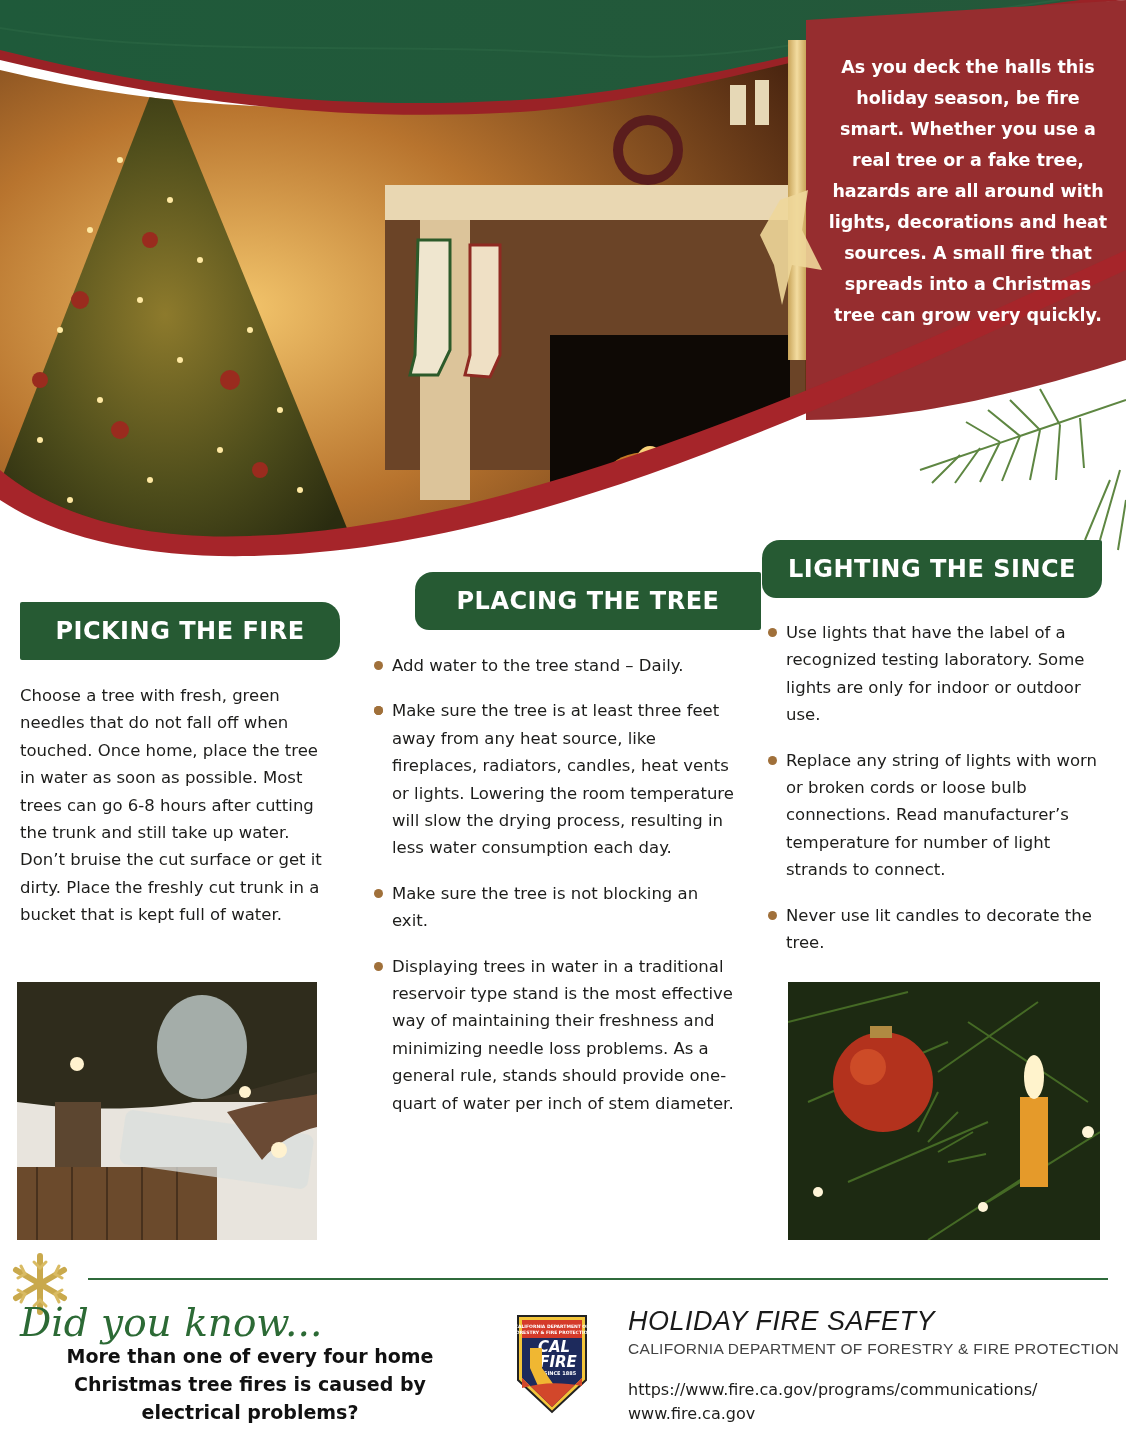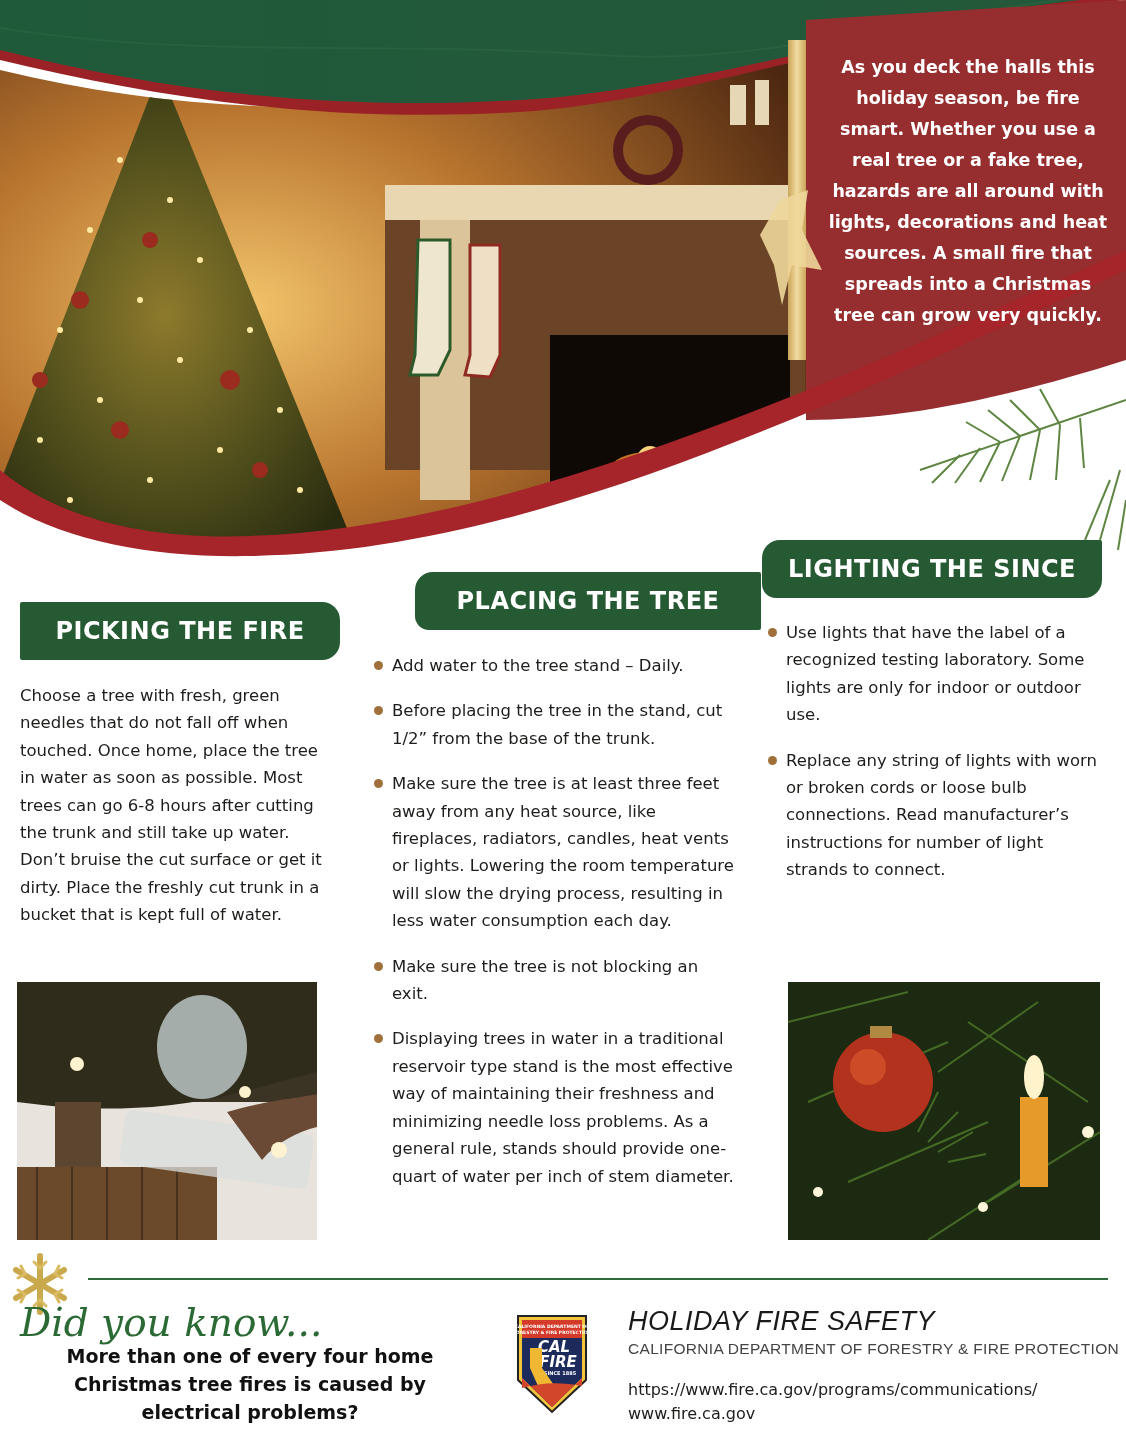--- a/index.html
+++ b/index.html
@@ -203,30 +203,31 @@
     <path d="M210 130 C 250 118, 290 115, 300 112 L 300 145 C 280 150, 260 160, 245 178 Z" fill="#6a4a34"></path>
     <circle cx="60" cy="82" r="7" fill="#fff2cf"></circle>
       <circle cx="228" cy="110" r="6" fill="#fff2cf"></circle>
       <circle cx="262" cy="168" r="8" fill="#fff2cf"></circle>
   </svg>
 </div>
 
 <div class="section-header sh-placing">PLACING THE TREE</div>
 <ul class="bullets placing-list">
   <li><span class="dot"></span><span>Add water to the tree stand – Daily.</span></li>
-  <li><span class="dot"></span><span>Before placing the tree in the stand, cut 1/2” from the base of the trunk.</span></li>
+  <li><span class="dot"></span></li>
   <li><span class="dot"></span><span>Make sure the tree is at least three feet away from any heat source, like fireplaces, radiators, candles, heat vents or lights. Lowering the room temperature will slow the drying process, resulting in less water consumption each day.</span></li>
   <li><span class="dot"></span><span>Make sure the tree is not blocking an exit.</span></li>
   <li><span class="dot"></span><span>Displaying trees in water in a traditional reservoir type stand is the most effective way of maintaining their freshness and minimizing needle loss problems. As a general rule, stands should provide one-quart of water per inch of stem diameter.</span></li>
 </ul>
 
 <div class="section-header sh-lighting">LIGHTING THE SINCE</div>
 <ul class="bullets lighting-list">
   <li><span class="dot"></span><span>Use lights that have the label of a recognized testing laboratory. Some lights are only for indoor or outdoor use.</span></li>
-  <li><span class="dot"></span><span>Replace any string of lights with worn or broken cords or loose bulb connections. Read manufacturer’s instructions for number of light strands to connect.</span></li>
+  <li><span class="dot"></span><span>Replace any string of lights with worn or broken cords or loose bulb connections. Read manufacturer’s temperature for number of light strands to connect.</span></li>
+  <li><span class="dot"></span><span>Never use lit candles to decorate the tree.</span></li>
 </ul>
 
 <div class="photo photo-candle">
   <svg viewBox="0 0 312 258" width="312" height="258">
     <rect width="312" height="258" fill="#1d2a12"></rect>
     <g stroke="#4f7a2a" stroke-width="2" opacity="0.8">
       <path d="M0 40 L120 10 M20 120 L160 60 M60 200 L200 140 M140 258 L260 180 M180 40 L300 120 M150 90 L250 20 M200 220 L312 150"></path>
       <path d="M130 150 l20 -40 M140 160 l30 -30 M150 170 l35 -20 M160 180 l38 -8"></path>
     </g>
     <circle cx="95" cy="100" r="50" fill="#b3321d"></circle>

